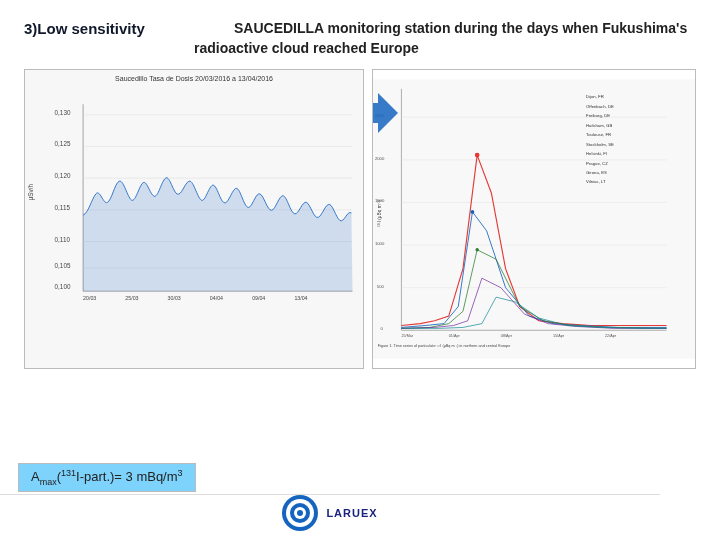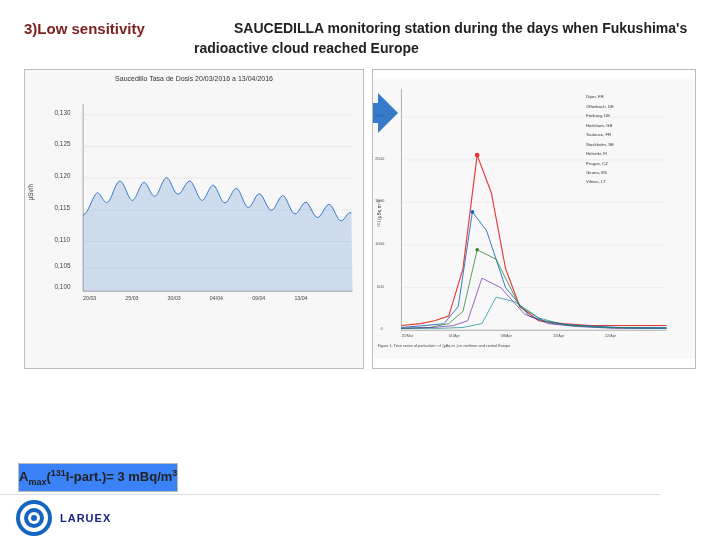--- a/index.html
+++ b/index.html
@@ -23,21 +23,21 @@
     .header-row {
       display: flex;
       flex-direction: row;
       align-items: flex-start;
       margin-bottom: 10px;
     }
 
     .title-col {
       font-size: 15px;
       font-weight: bold;
-      color: #7f1d1d;
+      color: #0f172a;
       min-width: 170px;
       padding-top: 2px;
     }
 
     .description-col {
       font-size: 14px;
       color: #222;
       line-height: 1.45;
       flex: 1;
       font-weight: normal;
@@ -103,26 +103,26 @@
     .right-chart-inner {
       width: 100%;
       height: 100%;
       position: relative;
     }
 
     .amax-box {
       position: absolute;
       bottom: 48px;
       left: 18px;
-      background: #3b82f6;
+      background: #7dd3fc;
       border: 1.5px solid #bbb;
-      padding: 4px 0;
+      padding: 4px 12px;
       font-size: 13px;
       color: #222;
-      font-weight: bold;
+      font-weight: normal;
       white-space: nowrap;
     }
 
     .amax-box sup {
       font-size: 9px;
     }
 
     .amax-box sub {
       font-size: 9px;
     }
@@ -136,21 +136,21 @@
       z-index: 10;
     }
 
     .bottom-bar {
       position: absolute;
       bottom: 0;
       left: 0;
       width: 660px;
       height: 46px;
       display: flex;
-      flex-direction: row;
+      flex-direction: column;
       align-items: center;
       background: #fff;
       border-top: 1px solid #ddd;
       padding: 0 16px;
       justify-content: space-between;
     }
 
     .laruex-logo {
       display: flex;
       align-items: center;

